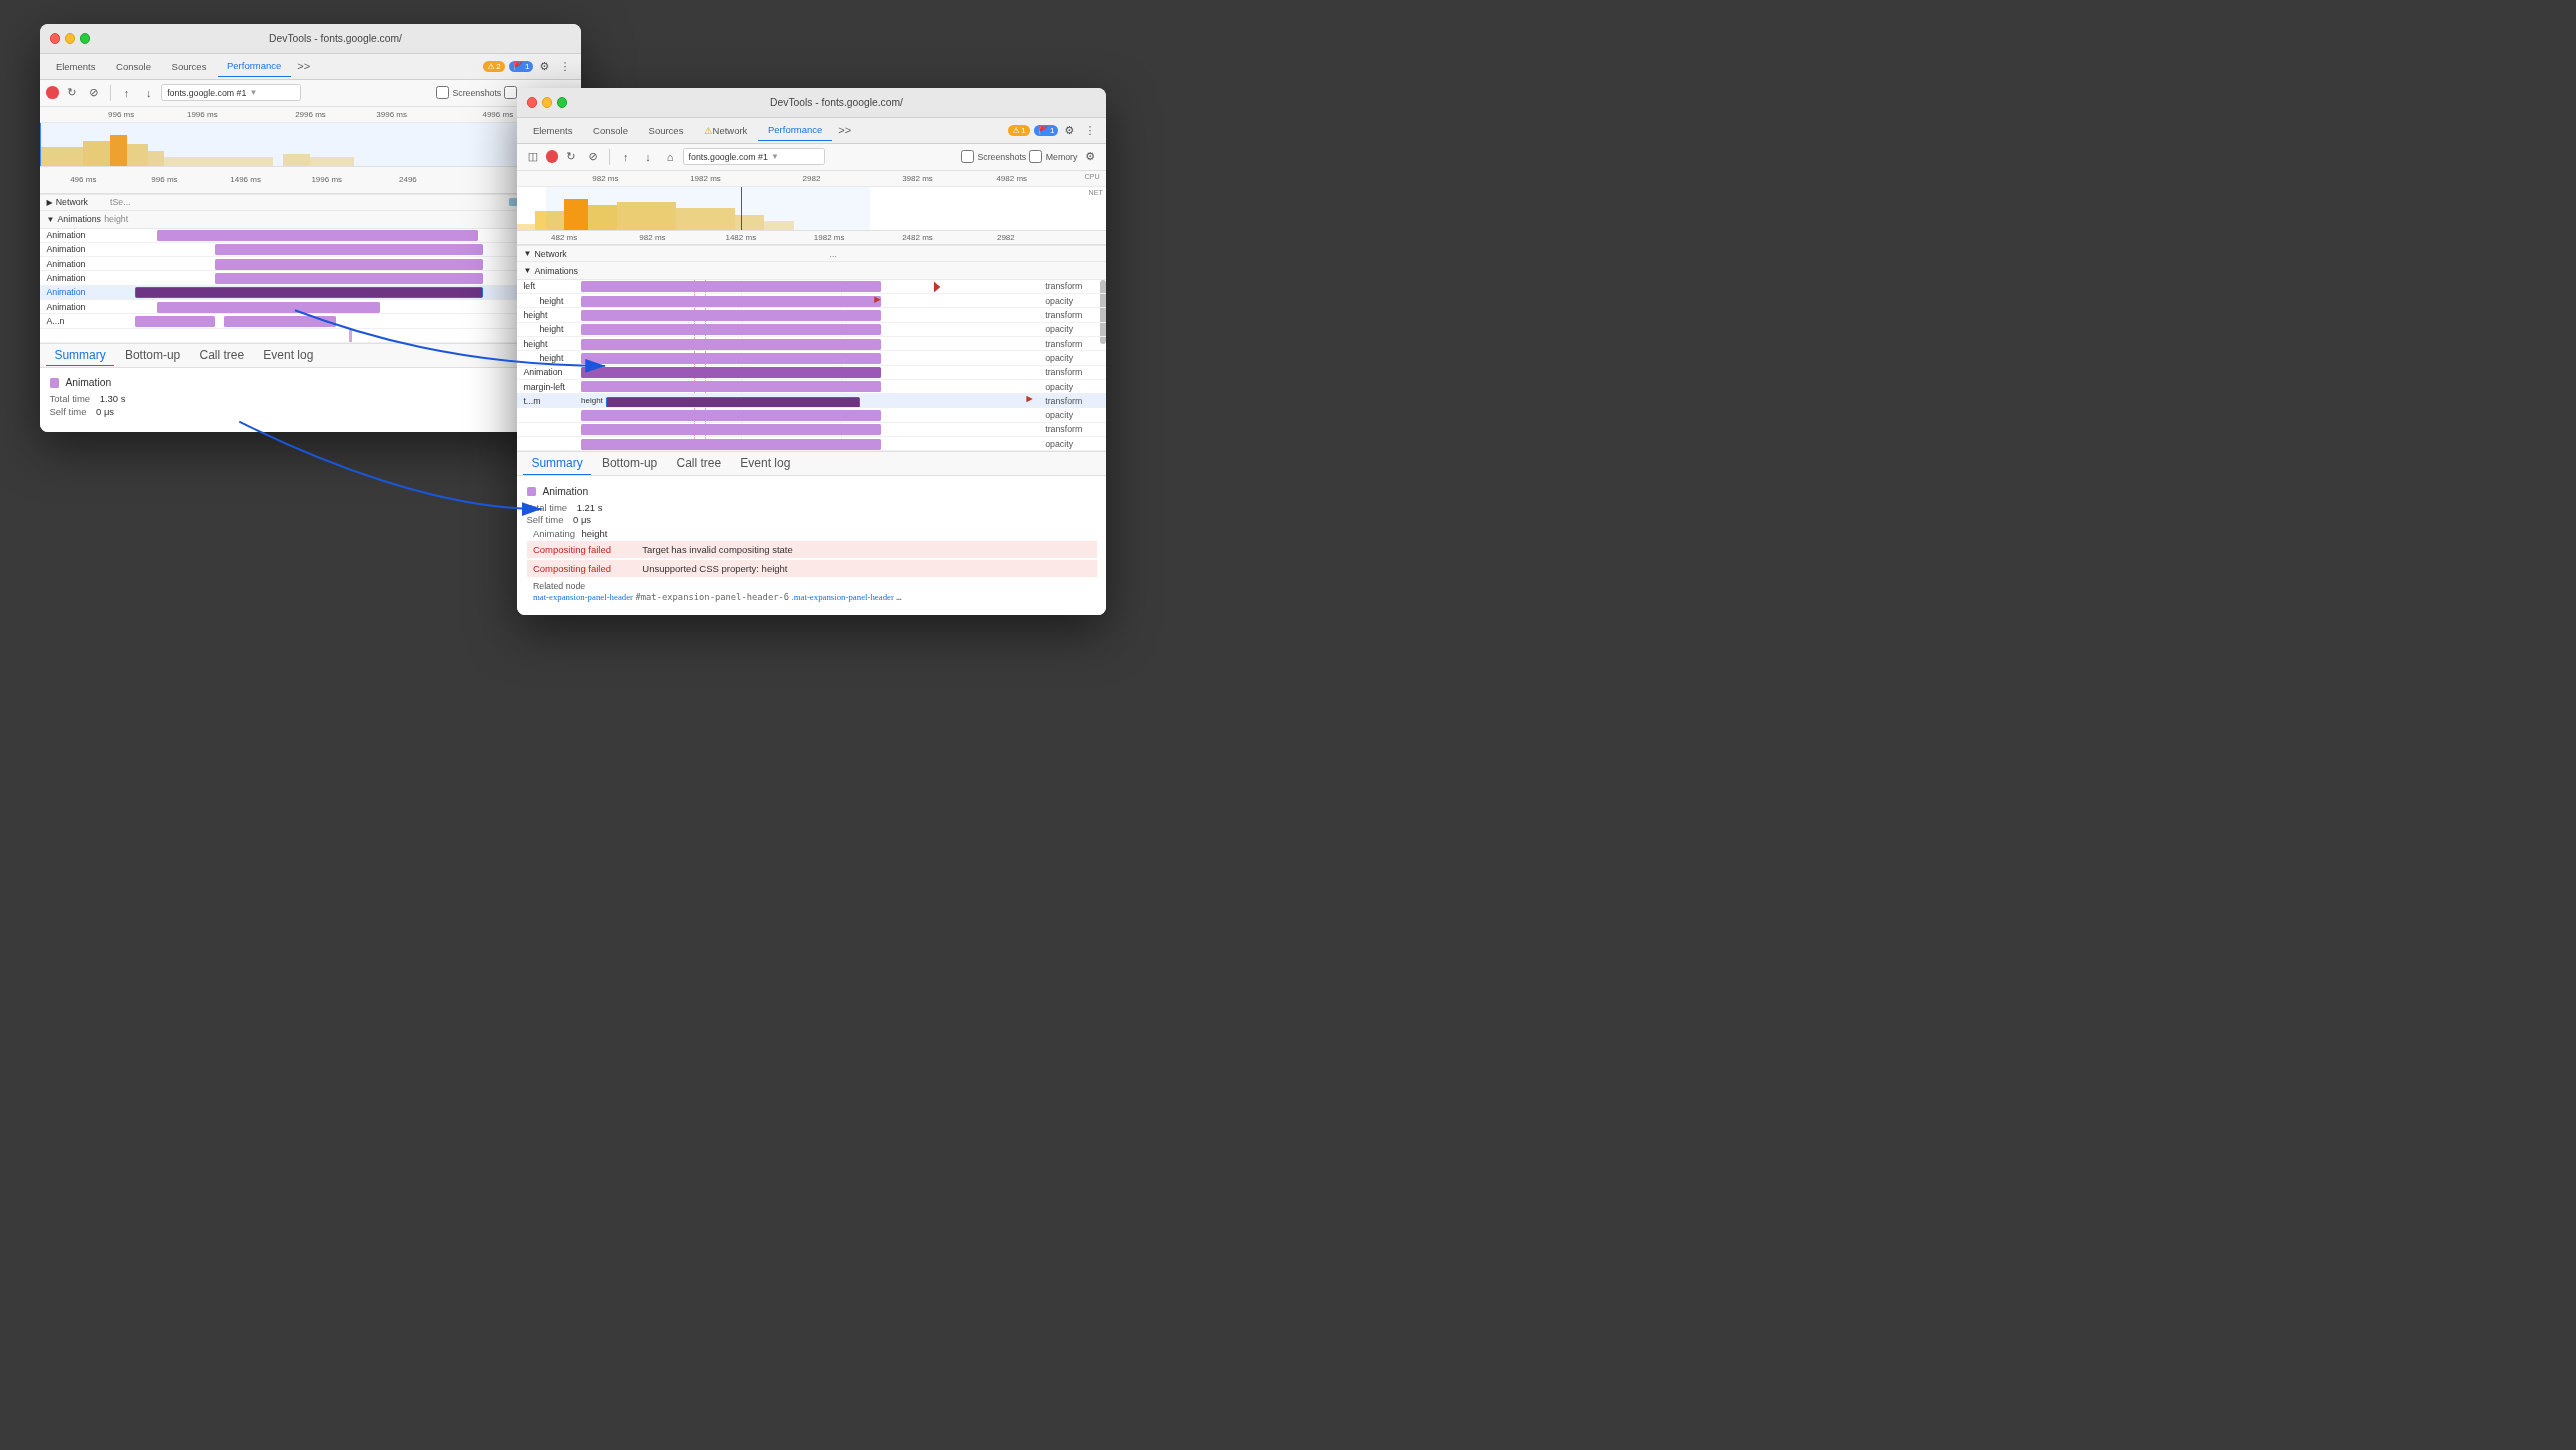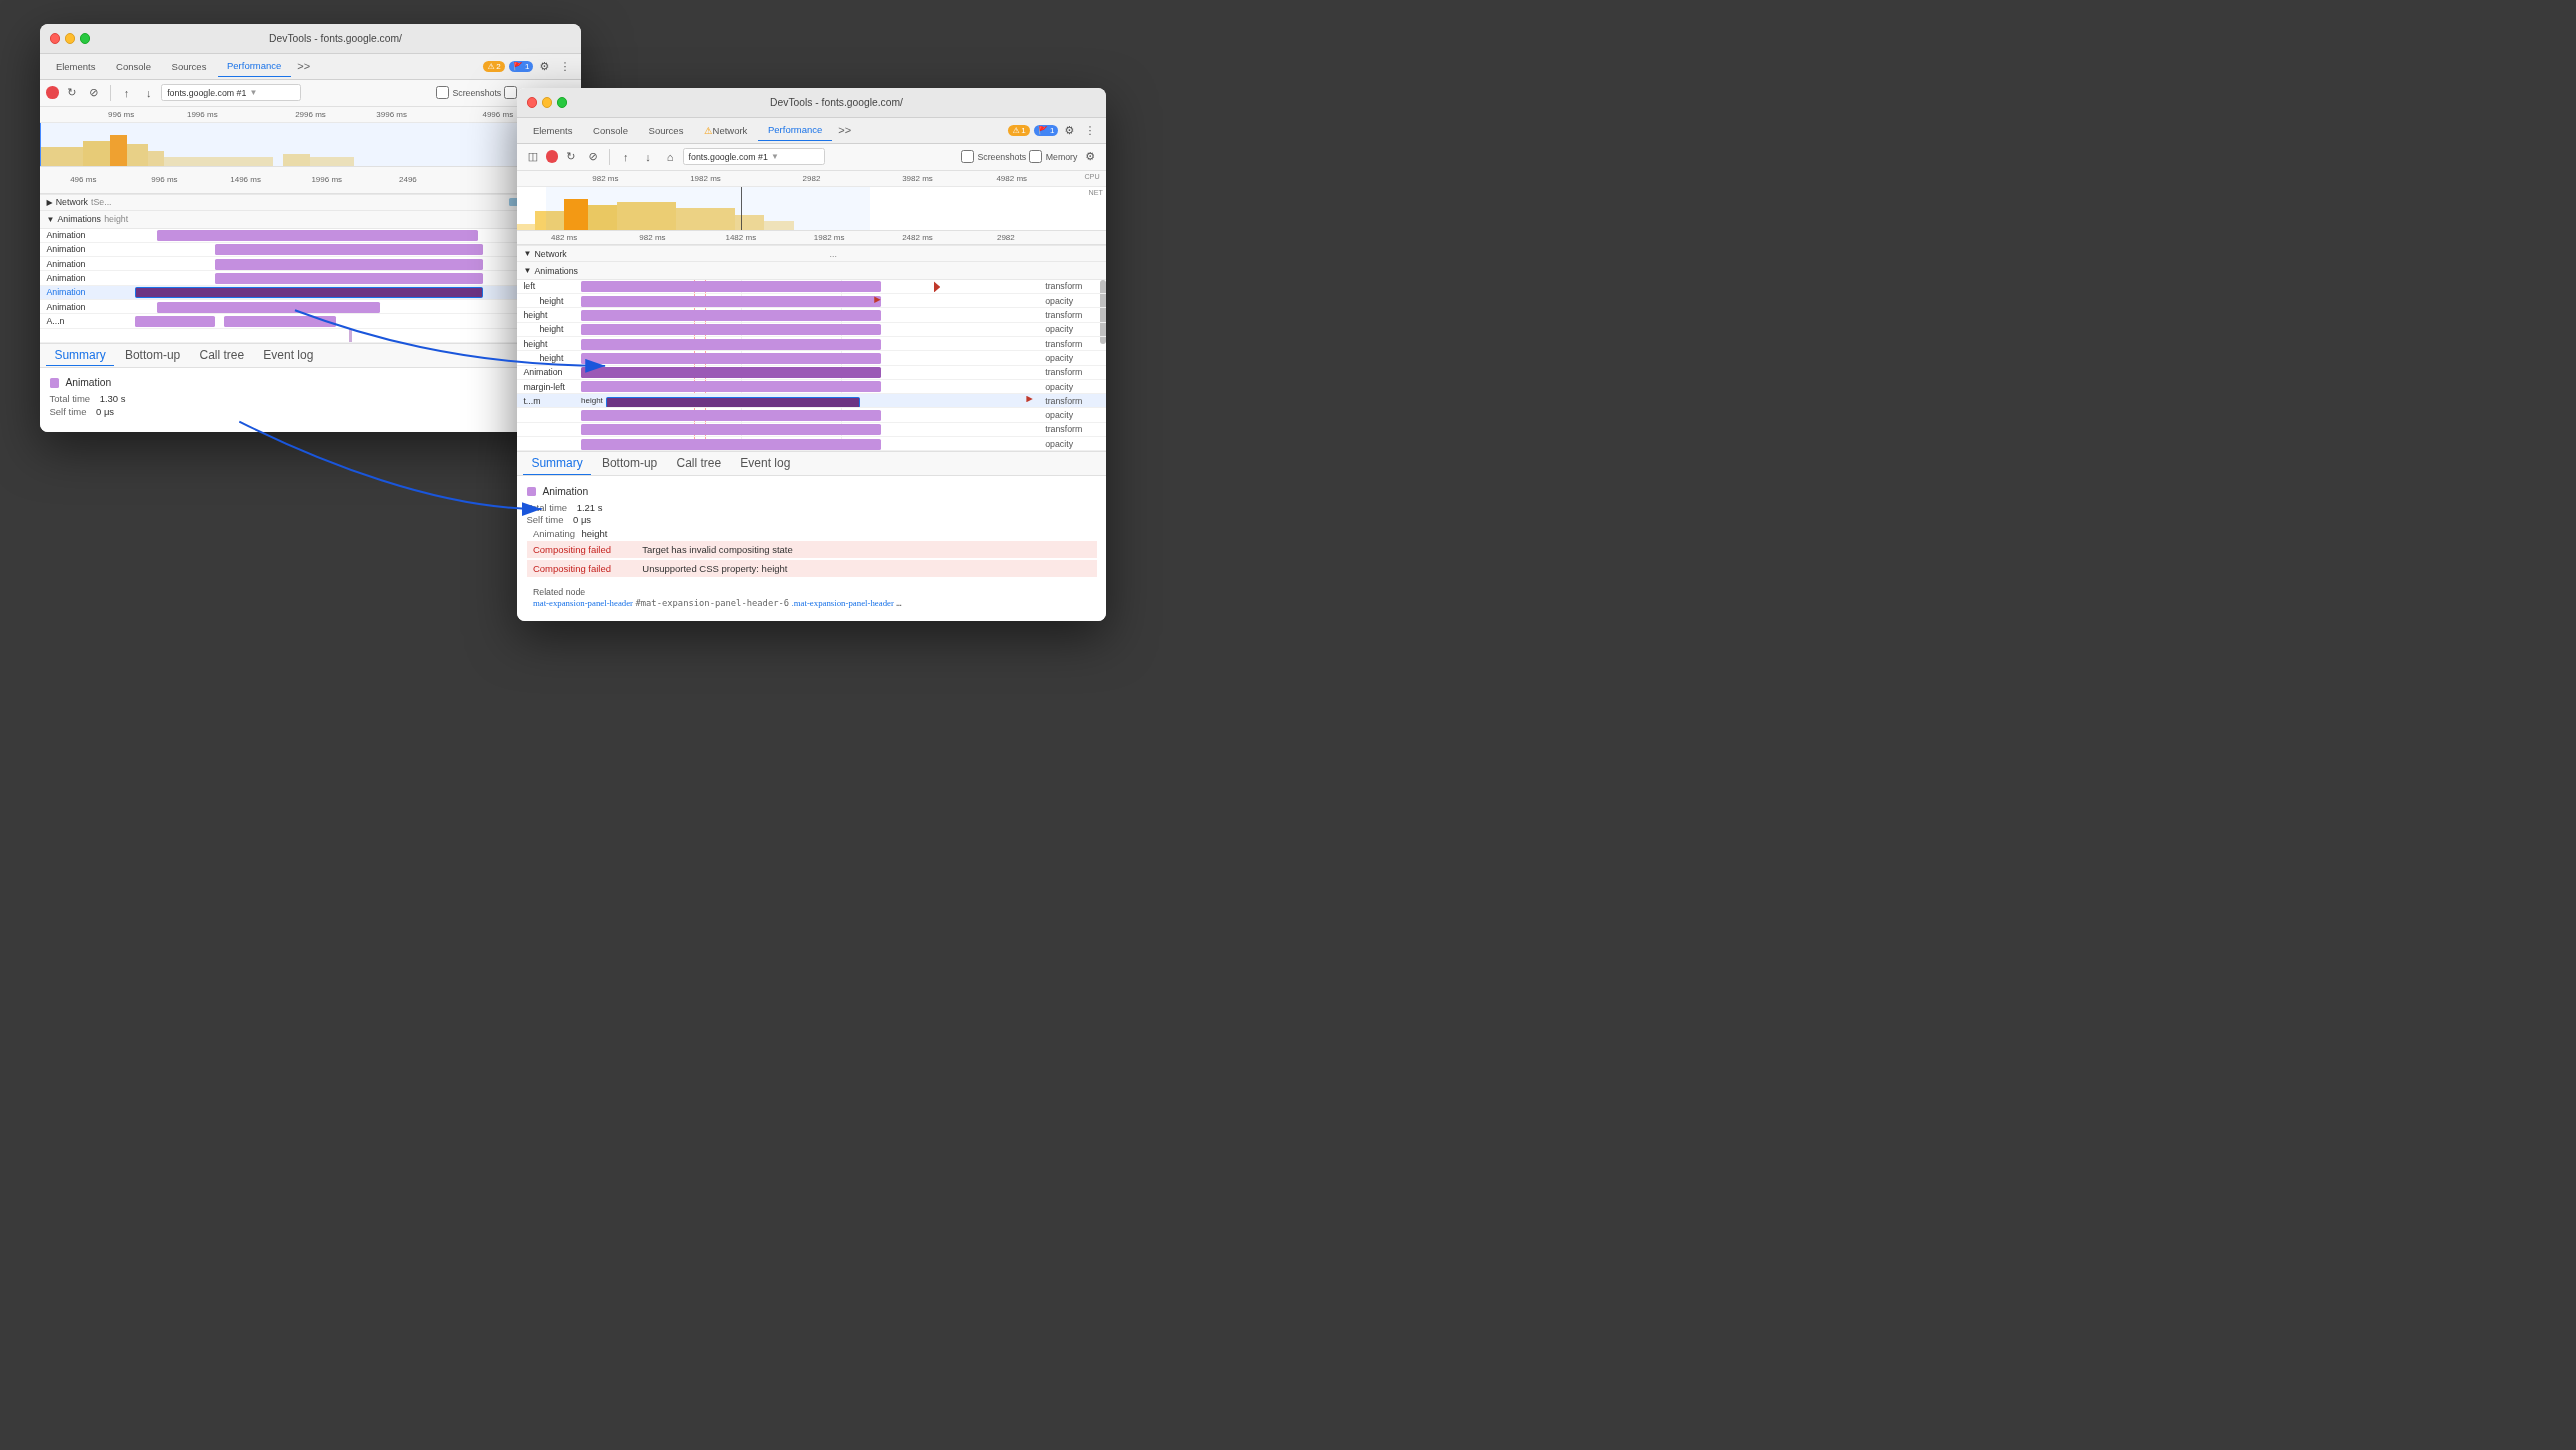--- a/index.html
+++ b/index.html
@@ -407,21 +407,20 @@
     .animating-row {
       display: flex;
       padding: 1.6px 6.4px;
       font-size: 9.5px;
       gap: 6.4px;
     }
 
     .related-node-row {
       padding: 3.2px 6.4px;
       font-size: 8.8px;
-      margin-top: 6px;
     }
 
     .related-node-label {
       color: #555;
       display: block;
       margin-bottom: 1.6px;
     }
 
     .node-link {
       color: #1a73e8;
@@ -530,21 +529,21 @@
     <span class="ruler-tick" style="left:8%;">496 ms</span>
     <span class="ruler-tick" style="left:23%;">996 ms</span>
     <span class="ruler-tick" style="left:38%;">1496 ms</span>
     <span class="ruler-tick" style="left:53%;">1996 ms</span>
     <span class="ruler-tick" style="left:68%;">2496</span>
   </div>
 
   <div class="network-section">
     <span class="triangle">▶</span>
     <span>Network</span>
-    <span style="margin-left:3px; color:#888;">tSe...</span>
+    <span style="margin-left:22px; color:#888;">tSe...</span>
     <div style="flex:1;"></div>
 
     <div style="display:flex; gap:3.2px; margin-right:6.4px;">
       <div style="width:32px;height:8px;background:#6baed6;opacity:0.7;border-radius:1.6px;"></div>
       <div style="width:24px;height:8px;background:#74c476;opacity:0.7;border-radius:1.6px;"></div>
     </div>
   </div>
 
   <div class="anim-section">
     <div class="anim-header">

